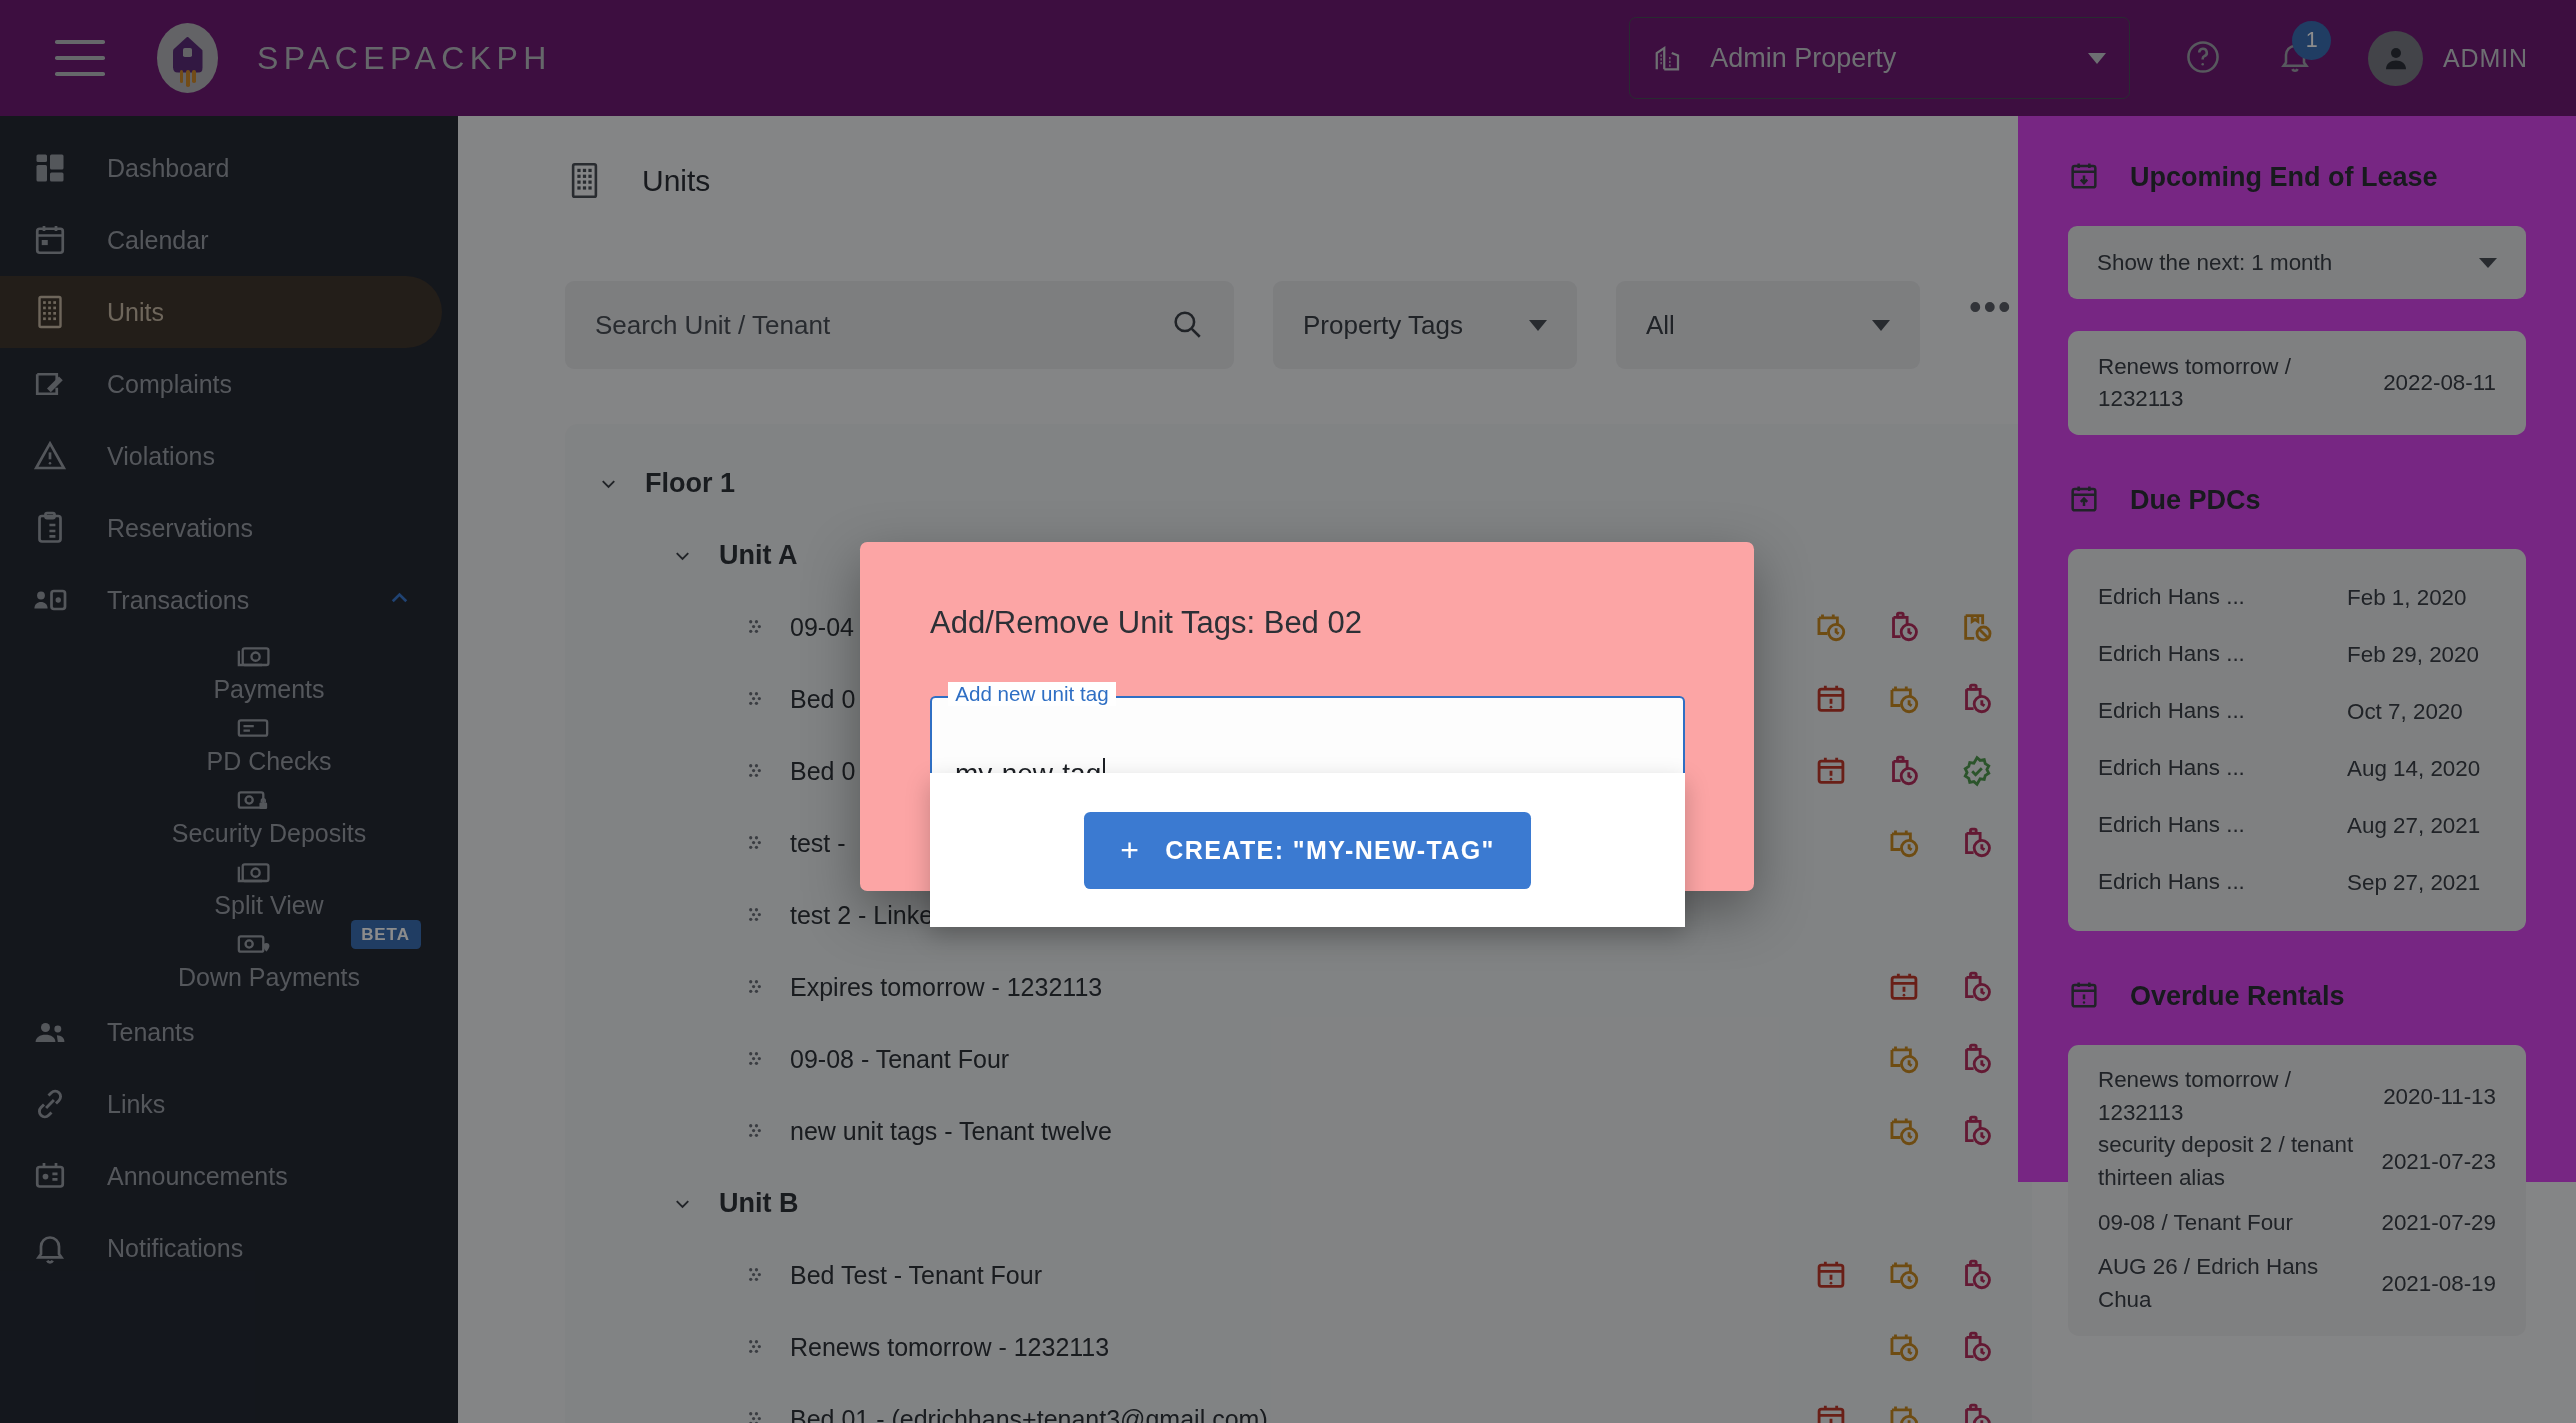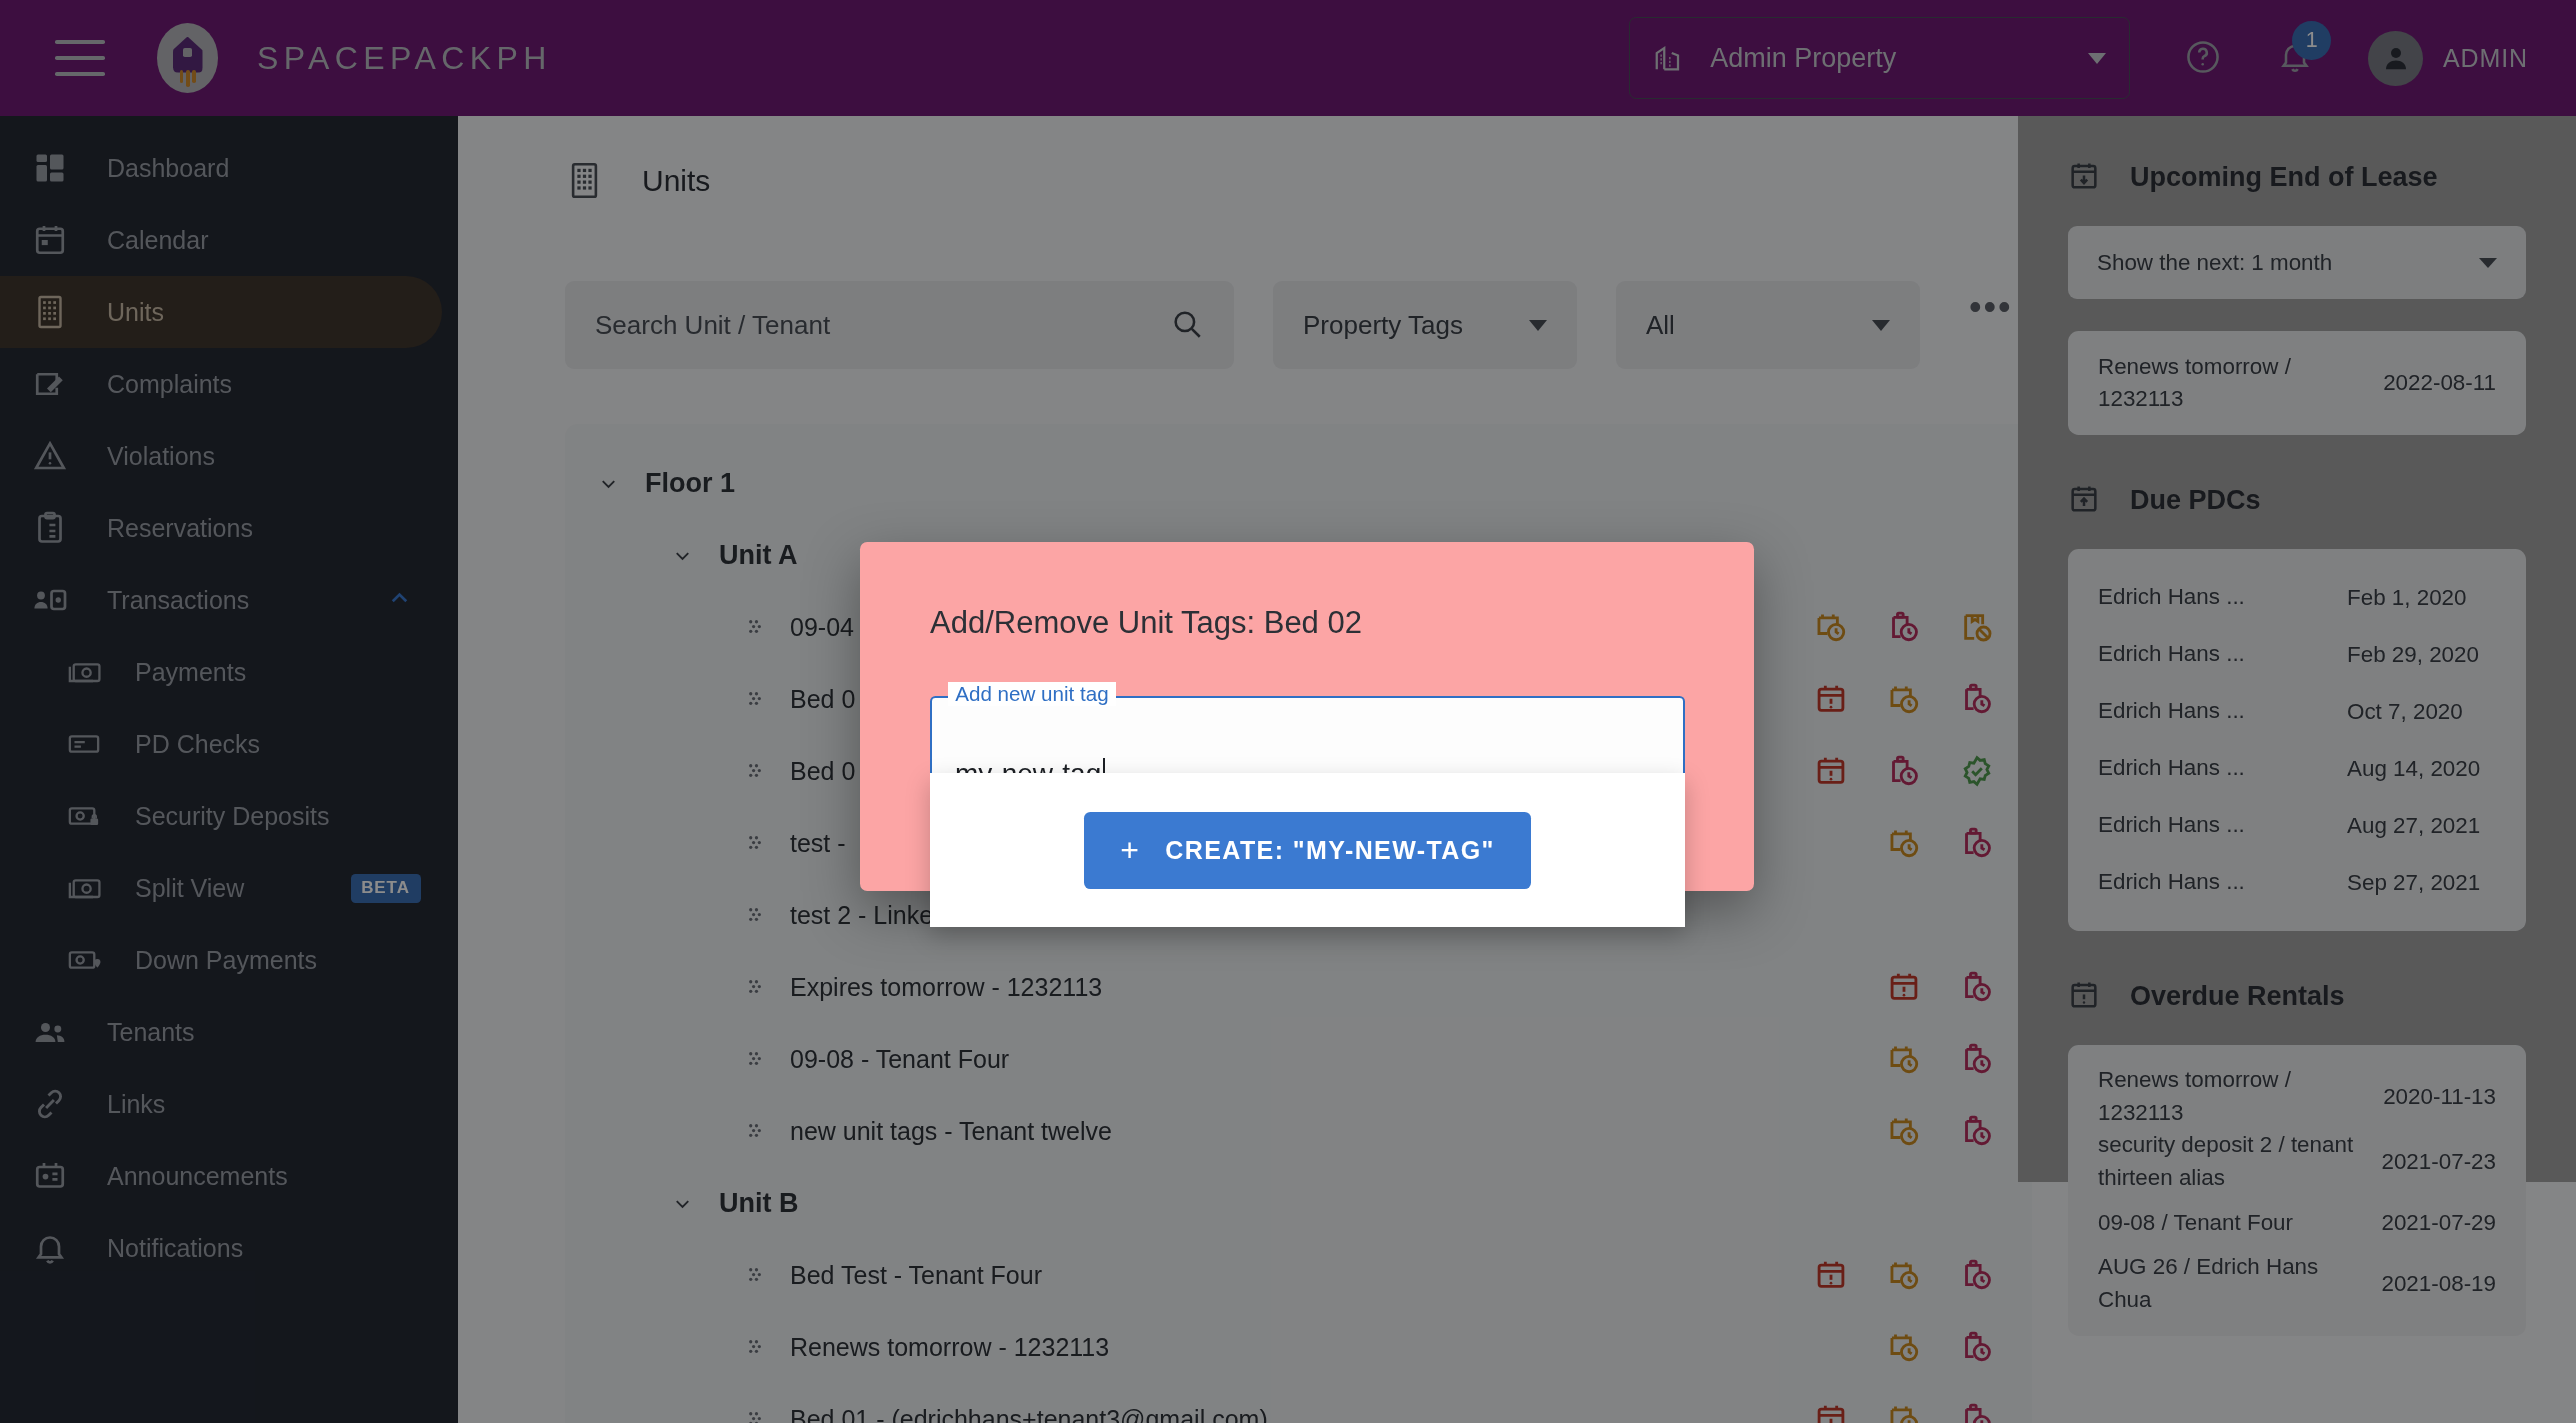--- a/index.html
+++ b/index.html
@@ -116,21 +116,21 @@
     height: 72px;
     margin: 0 16px 0 0;
     padding-left: 30px;
     border-radius: 0 36px 36px 0;
     color: #9a9ea7;
     cursor: pointer;
   }
   .nav-item.active { background: #40372f; color: #c9bba7; }
   .nav-item .nic { width: 39px; height: 39px; flex: none; display: flex; align-items: center; justify-content: center; }
   .nav-item .nlabel { margin-left: 38px; font-size: 25px; white-space: nowrap; }
-  .nav-item.sub { padding-left: 64px; }
+  .nav-item.sub { padding-left: 64px; flex-direction: column; }
   .nav-item.sub .nlabel { margin-left: 32px; }
   .nav-chevron { margin-left: auto; margin-right: 29px; }
   .beta-badge {
     margin-left: auto; margin-right: 21.5px;
     background: #3b6fb5; color: #fff;
     font-size: 17px; font-weight: 700; letter-spacing: 0.9px;
     padding: 4.5px 10.7px; border-radius: 4.5px;
   }
 
   
@@ -201,21 +201,21 @@
   }
   .unit-row .drag-dots { width: 23px; height: 23px; flex: none; }
   .unit-row .u-name { margin-left: 23px; font-size: 25px; white-space: nowrap; }
   .unit-row .u-icons { margin-left: auto; display: flex; align-items: center; gap: 39px; }
   .u-icons .ricon { width: 34px; height: 34px; display: flex; align-items: center; justify-content: center; }
 
   
   .rail {
     position: absolute; top: 116px; right: 0;
     width: 558px; height: 1066px;
-    background: #a3a3a3;
+    background: #d946ef;
     padding: 43px 50px 0 50px;
     z-index: 10;
   }
   .rail-head { display: flex; align-items: center; gap: 30px; margin-bottom: 30px; }
   .rail-head .rh-title { font-size: 27px; font-weight: 700; color: #2d3138; }
   .rail-select {
     width: 100%; height: 73px; background: #e3e5e8; border-radius: 9px;
     display: flex; align-items: center; padding: 0 29px; margin-bottom: 32px;
     cursor: pointer;
   }

